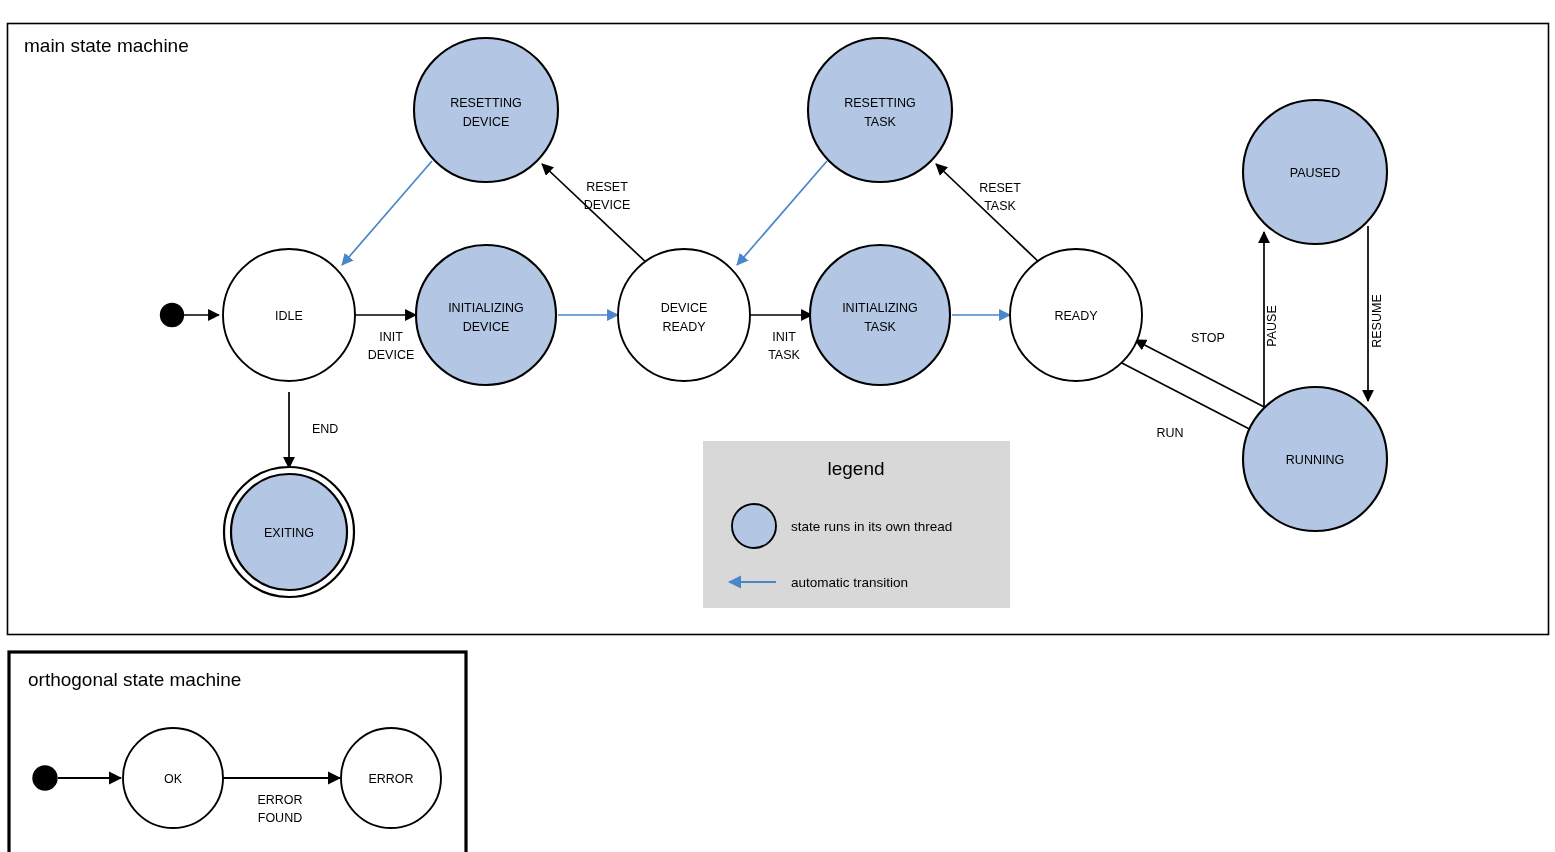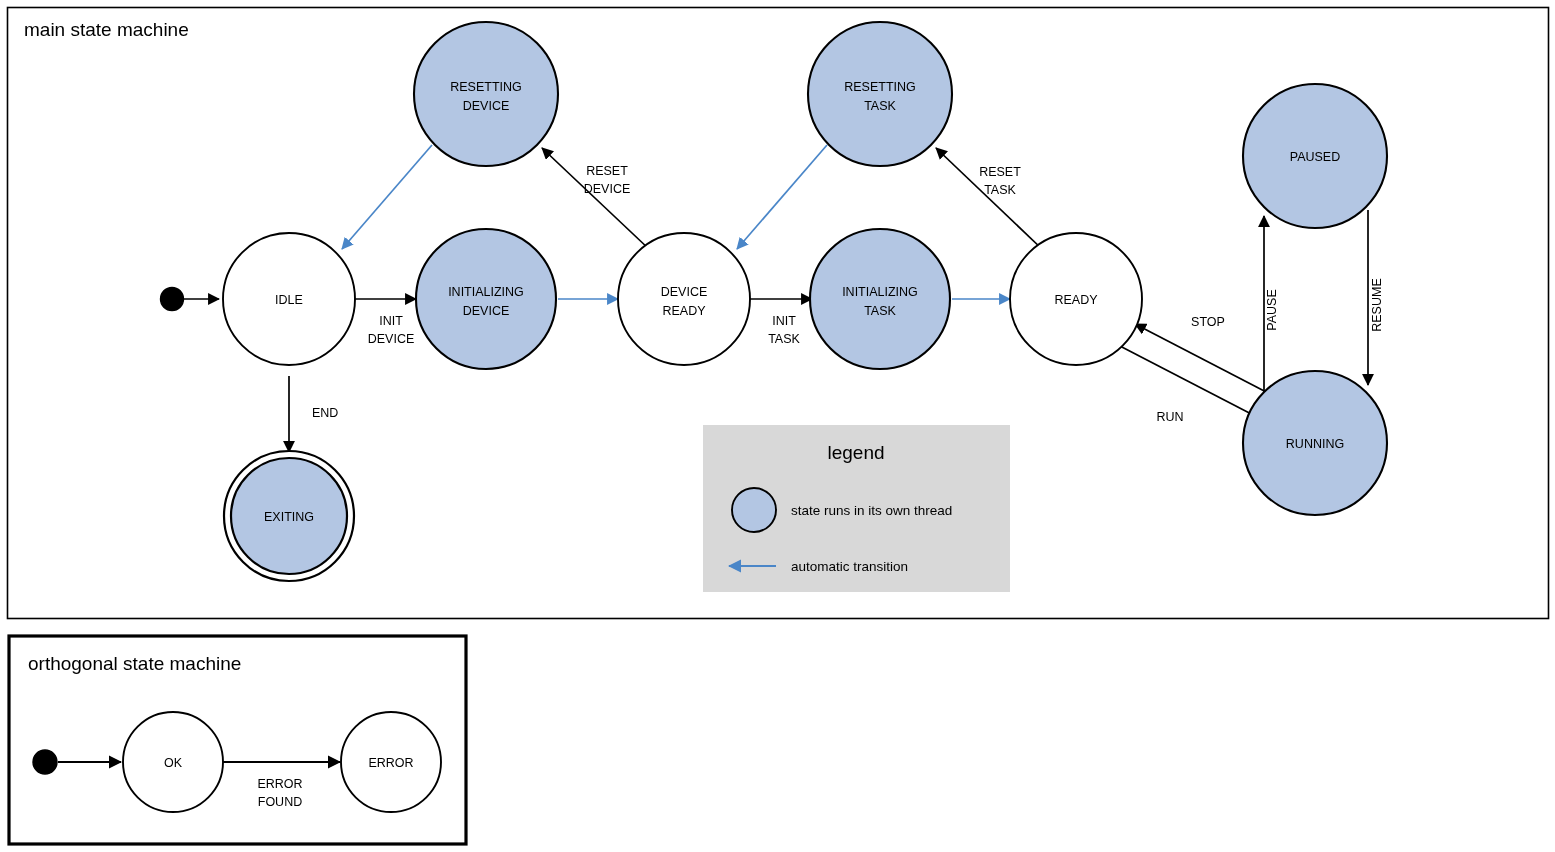--- a/index.html
+++ b/index.html
@@ -9,21 +9,21 @@
   }
   body {
     width: 1555px;
     height: 852px;
     font-family: "Liberation Sans", sans-serif;
     overflow: hidden;
     position: relative;
   }
   #stage {
     position: absolute;
-    left: 0; top: 0;
+    left: 0; top: 16px;
     width: 1555px;
     height: 668px;
   }
   svg.diagram {
     position: absolute;
     left: 0; top: 0;
     width: 1555px;
     height: 852px;
   }
   text { font-family: "Liberation Sans", sans-serif; fill: #000000; }

